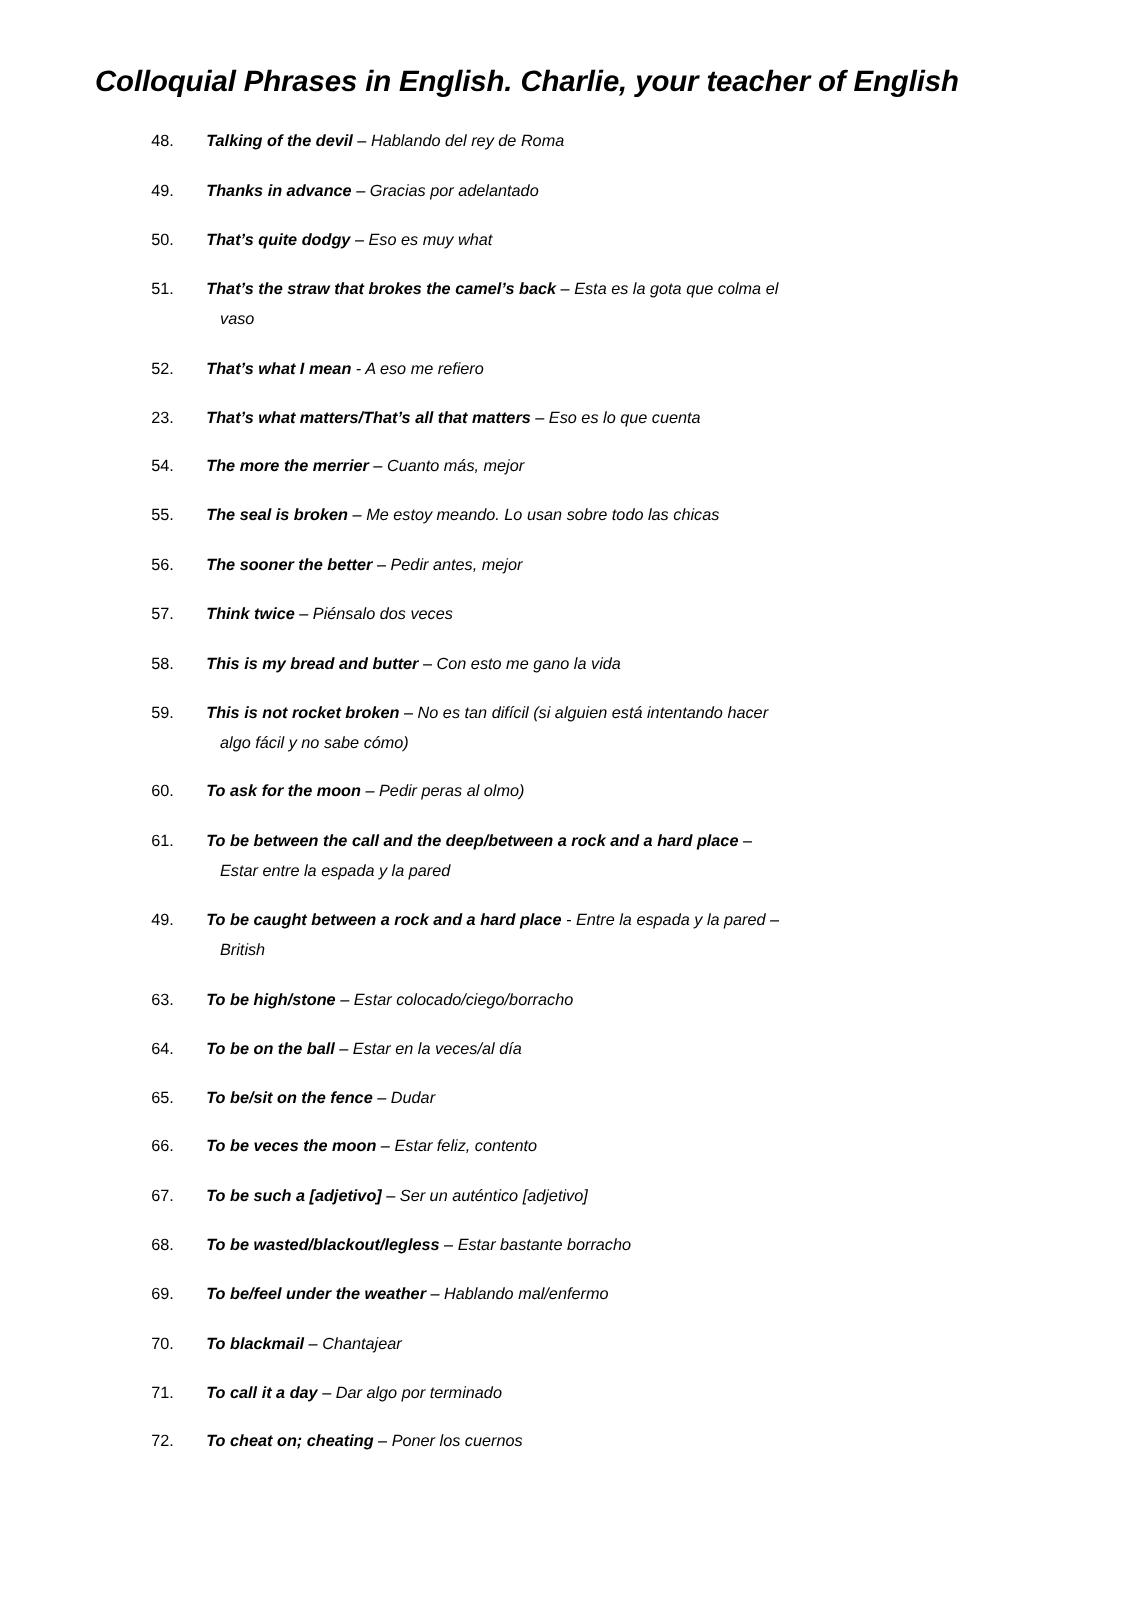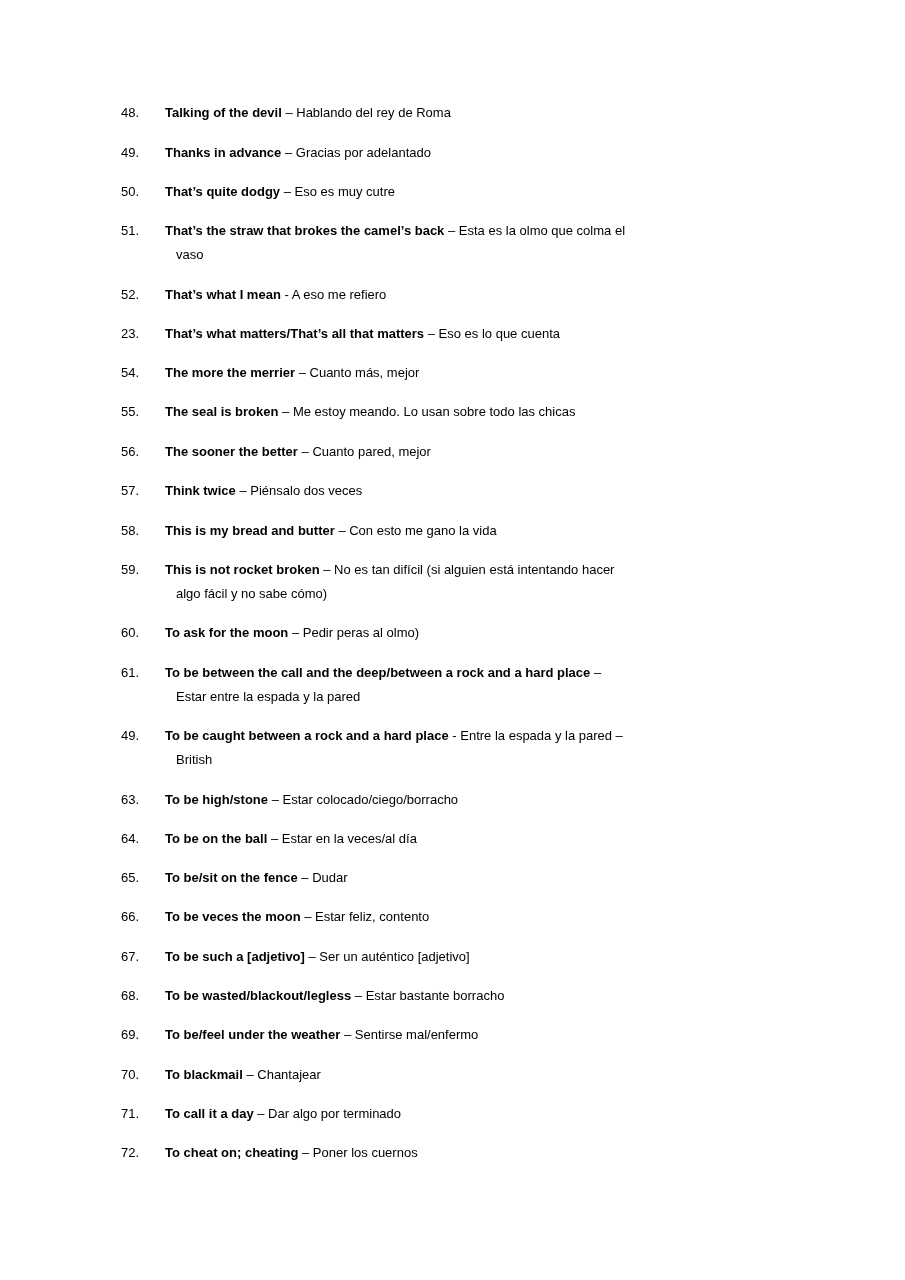--- a/index.html
+++ b/index.html
@@ -53,20 +53,21 @@
     .num {
       position: absolute;
       left: 0;
       top: 0;
       width: 40px;
     }
     .text {
       display: block;
       margin-left: 44px;
       text-indent: 0;
+      font-style: italic;
     }
     .text .cont {
       padding-left: 11px;
     }
     .term {
       font-weight: bold;
     }
     .page-number {
       position: absolute;
       left: 0;
@@ -74,57 +75,58 @@
       top: 1186px;
       text-align: center;
       font-family: "DejaVu Sans", sans-serif;
       font-size: 13px;
     }
   </style>
 </head>
 <body>
 
 <div class="page">
+  <h1 class="title">Colloquial Phrases in English. Charlie, your teacher of English</h1>
 
   <ol class="list">
     <li class="item" style="top:101px">
       <span class="num">48.</span>
       <span class="text"><span class="term">Talking of the devil</span><span> – </span><span>Hablando del rey de Roma</span></span>
     </li>
     <li class="item" style="top:141px">
       <span class="num">49.</span>
       <span class="text"><span class="term">Thanks in advance</span><span> – </span><span>Gracias por adelantado</span></span>
     </li>
     <li class="item" style="top:180px">
       <span class="num">50.</span>
-      <span class="text"><span class="term">That’s quite dodgy</span><span> – </span><span>Eso es muy cutre</span></span>
+      <span class="text"><span class="term">That’s quite dodgy</span><span> – </span><span>Eso es muy what</span></span>
     </li>
     <li class="item" style="top:219px">
       <span class="num">51.</span>
-      <span class="text"><span class="term">That’s the straw that brokes the camel’s back</span><span> – </span><span>Esta es la olmo que colma el</span><br><span class="cont">vaso</span></span>
+      <span class="text"><span class="term">That’s the straw that brokes the camel’s back</span><span> – </span><span>Esta es la gota que colma el</span><br><span class="cont">vaso</span></span>
     </li>
     <li class="item" style="top:283px">
       <span class="num">52.</span>
       <span class="text"><span class="term">That’s what I mean</span><span> - </span><span>A eso me refiero</span></span>
     </li>
     <li class="item" style="top:322px">
       <span class="num">23.</span>
       <span class="text"><span class="term">That’s what matters/That’s all that matters</span><span> – </span><span>Eso es lo que cuenta</span></span>
     </li>
     <li class="item" style="top:361px">
       <span class="num">54.</span>
       <span class="text"><span class="term">The more the merrier</span><span> – </span><span>Cuanto más, mejor</span></span>
     </li>
     <li class="item" style="top:400px">
       <span class="num">55.</span>
       <span class="text"><span class="term">The seal is broken</span><span> – </span><span>Me estoy meando. Lo usan sobre todo las chicas</span></span>
     </li>
     <li class="item" style="top:440px">
       <span class="num">56.</span>
-      <span class="text"><span class="term">The sooner the better</span><span> – </span><span>Cuanto pared, mejor</span></span>
+      <span class="text"><span class="term">The sooner the better</span><span> – </span><span>Pedir antes, mejor</span></span>
     </li>
     <li class="item" style="top:479px">
       <span class="num">57.</span>
       <span class="text"><span class="term">Think twice</span><span> – </span><span>Piénsalo dos veces</span></span>
     </li>
     <li class="item" style="top:519px">
       <span class="num">58.</span>
       <span class="text"><span class="term">This is my bread and butter</span><span> – </span><span>Con esto me gano la vida</span></span>
     </li>
     <li class="item" style="top:558px">
@@ -162,21 +164,21 @@
     <li class="item" style="top:945px">
       <span class="num">67.</span>
       <span class="text"><span class="term">To be such a [adjetivo]</span><span> – </span><span>Ser un auténtico [adjetivo]</span></span>
     </li>
     <li class="item" style="top:984px">
       <span class="num">68.</span>
       <span class="text"><span class="term">To be wasted/blackout/legless</span><span> – </span><span>Estar bastante borracho</span></span>
     </li>
     <li class="item" style="top:1023px">
       <span class="num">69.</span>
-      <span class="text"><span class="term">To be/feel under the weather</span><span> – </span><span>Sentirse mal/enfermo</span></span>
+      <span class="text"><span class="term">To be/feel under the weather</span><span> – </span><span>Hablando mal/enfermo</span></span>
     </li>
     <li class="item" style="top:1063px">
       <span class="num">70.</span>
       <span class="text"><span class="term">To blackmail</span><span> – </span><span>Chantajear</span></span>
     </li>
     <li class="item" style="top:1102px">
       <span class="num">71.</span>
       <span class="text"><span class="term">To call it a day</span><span> – </span><span>Dar algo por terminado</span></span>
     </li>
     <li class="item" style="top:1141px">

